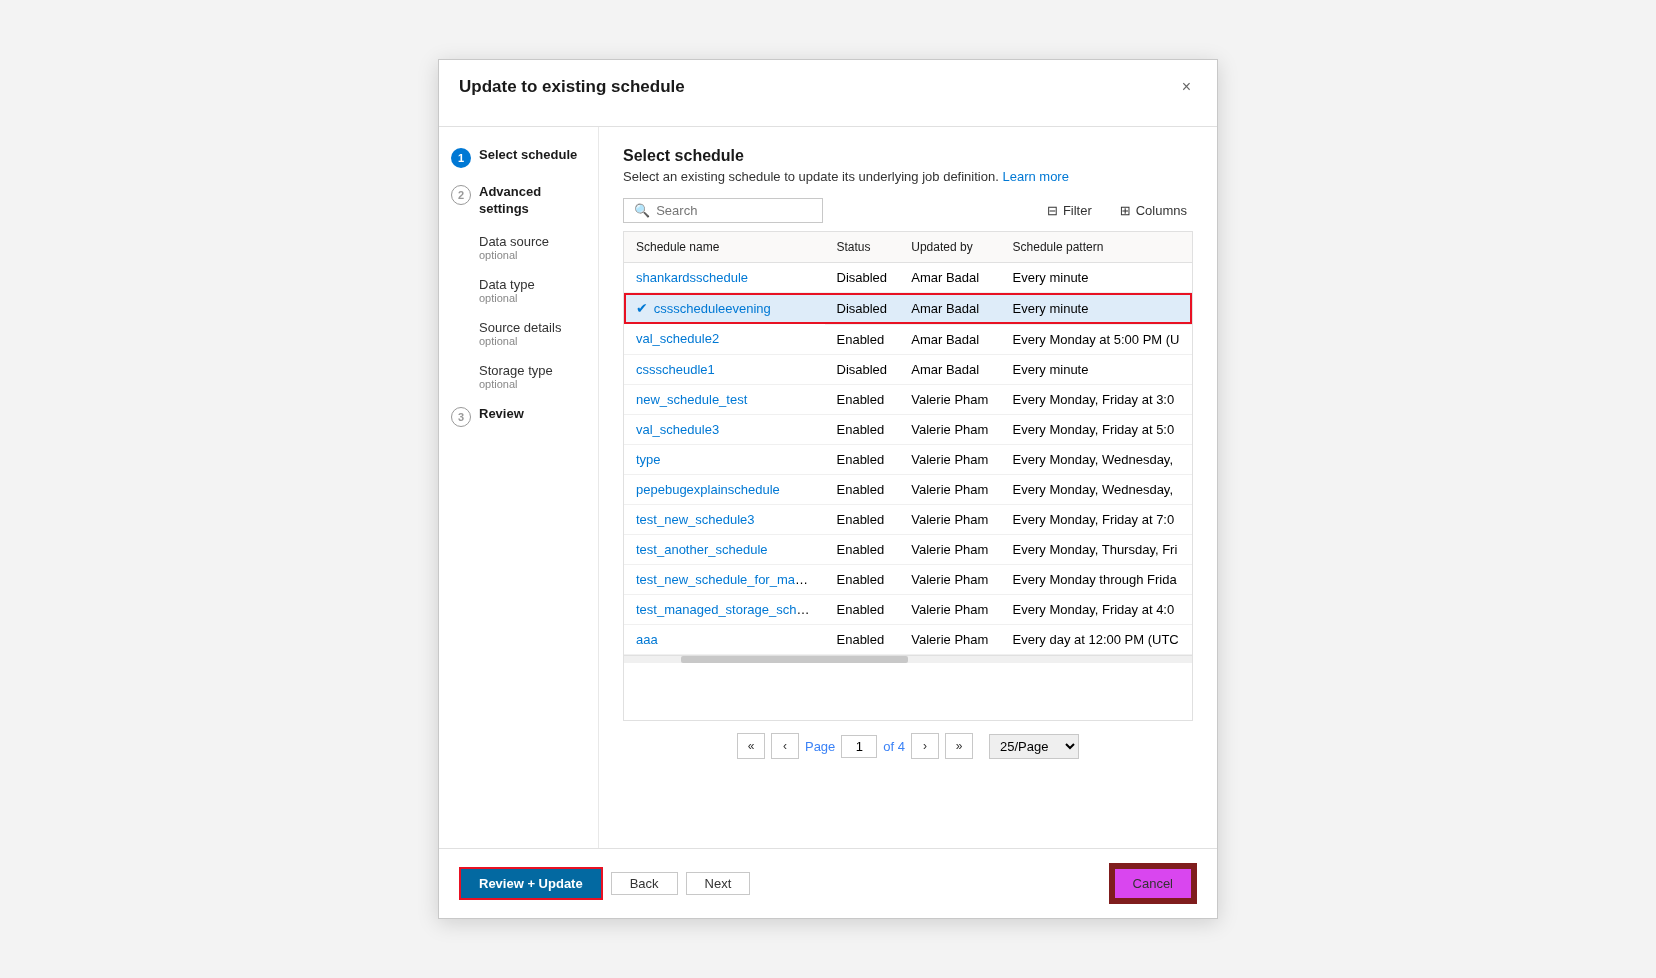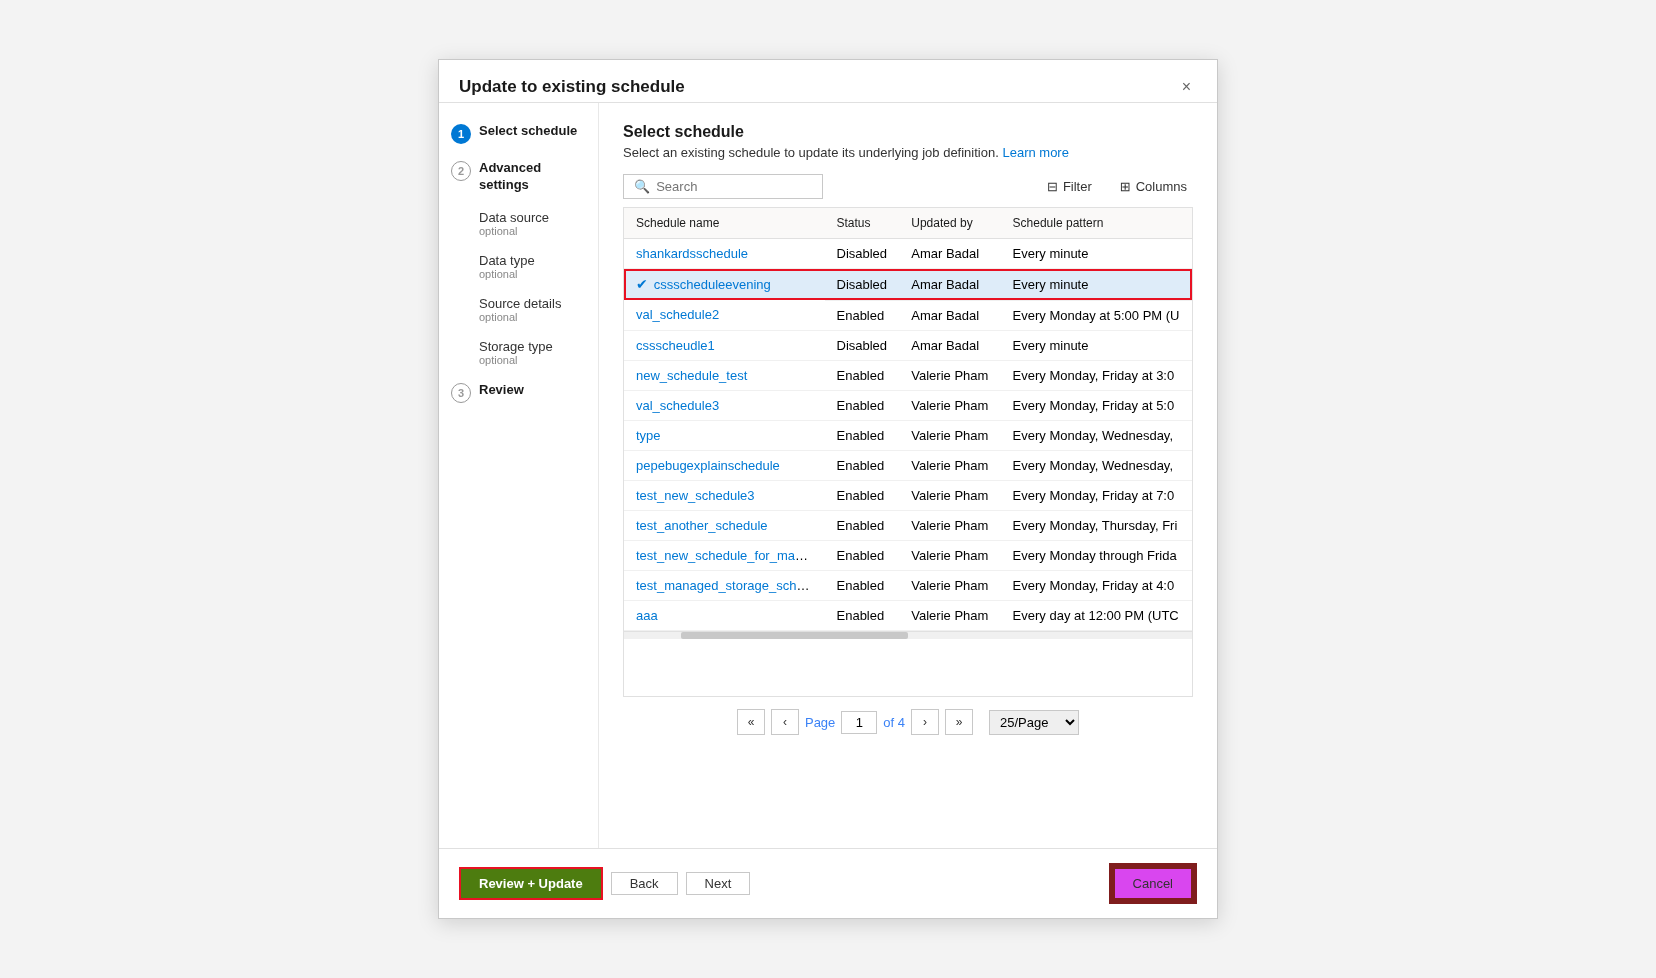--- a/index.html
+++ b/index.html
@@ -19,21 +19,21 @@
       border: 1px solid #c8c8c8;
       box-shadow: 0 4px 20px rgba(0,0,0,0.15);
       display: flex;
       flex-direction: column;
       position: relative;
     }
     .dialog-header {
       display: flex;
       justify-content: space-between;
       align-items: center;
-      padding: 16px 20px 4px 20px;
+      padding: 16px 20px 28px 20px;
       border-bottom: 1px solid #e0e0e0;
     }
     .dialog-title {
       font-size: 17px;
       font-weight: 600;
       color: #1a1a1a;
     }
     .close-btn {
       background: none;
       border: none;
@@ -254,21 +254,21 @@
     }
     
     .dialog-footer {
       padding: 14px 20px;
       border-top: 1px solid #e0e0e0;
       display: flex;
       align-items: center;
       gap: 8px;
     }
     .btn-primary {
-      background: #4d7c0f;
+      background: #0369a1;
       color: #fff;
       border: 2px solid #e81123;
       padding: 7px 18px;
       font-size: 13px;
       font-weight: 600;
       cursor: pointer;
     }
     .btn-secondary {
       background: #fff;
       color: #333;

